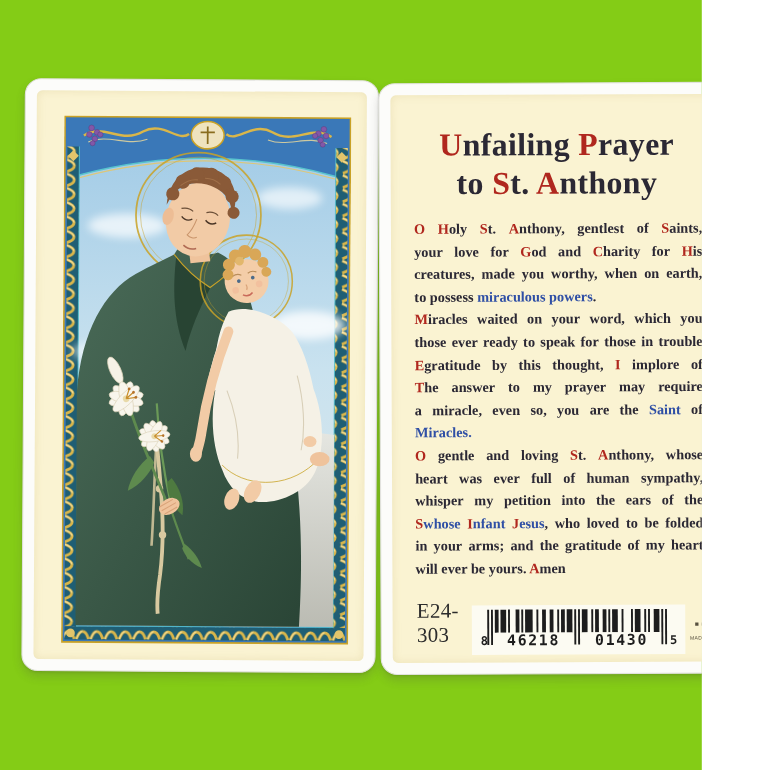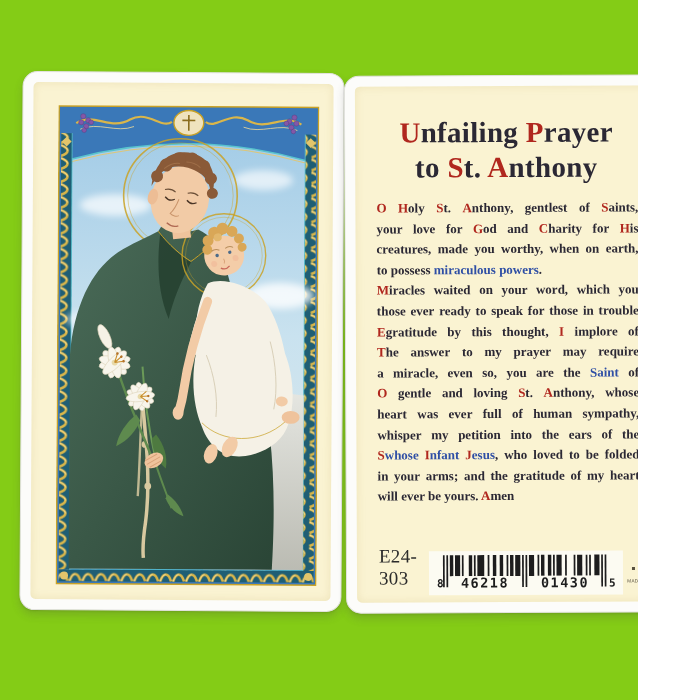--- a/index.html
+++ b/index.html
@@ -319,20 +319,21 @@
             <span class="word"><span class="c-ink">a</span></span>
             <span class="word"><span class="c-ink">miracle,</span></span>
             <span class="word"><span class="c-ink">even</span></span>
             <span class="word"><span class="c-ink">so,</span></span>
             <span class="word"><span class="c-ink">you</span></span>
             <span class="word"><span class="c-ink">are</span></span>
             <span class="word"><span class="c-ink">the</span></span>
             <span class="word"><span class="c-blue">Saint</span></span>
             <span class="word"><span class="c-ink">of</span></span>
           </div>
+          <div class="p-line"><span class="c-blue">Miracles.</span></div>
           <div class="p-line just">
             <span class="word"><span class="c-red">O</span></span>
             <span class="word"><span class="c-ink">gentle</span></span>
             <span class="word"><span class="c-ink">and</span></span>
             <span class="word"><span class="c-ink">loving</span></span>
             <span class="word"><span class="c-red">S</span><span class="c-ink">t.</span></span>
             <span class="word"><span class="c-red">A</span><span class="c-ink">nthony,</span></span>
             <span class="word"><span class="c-ink">whose</span></span>
           </div>
           <div class="p-line just">

